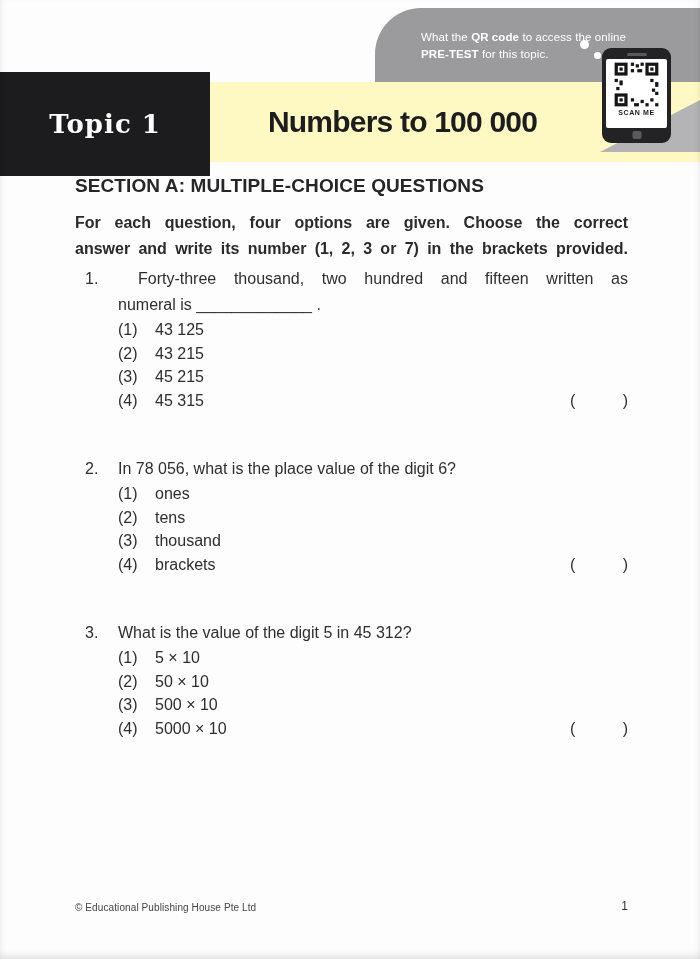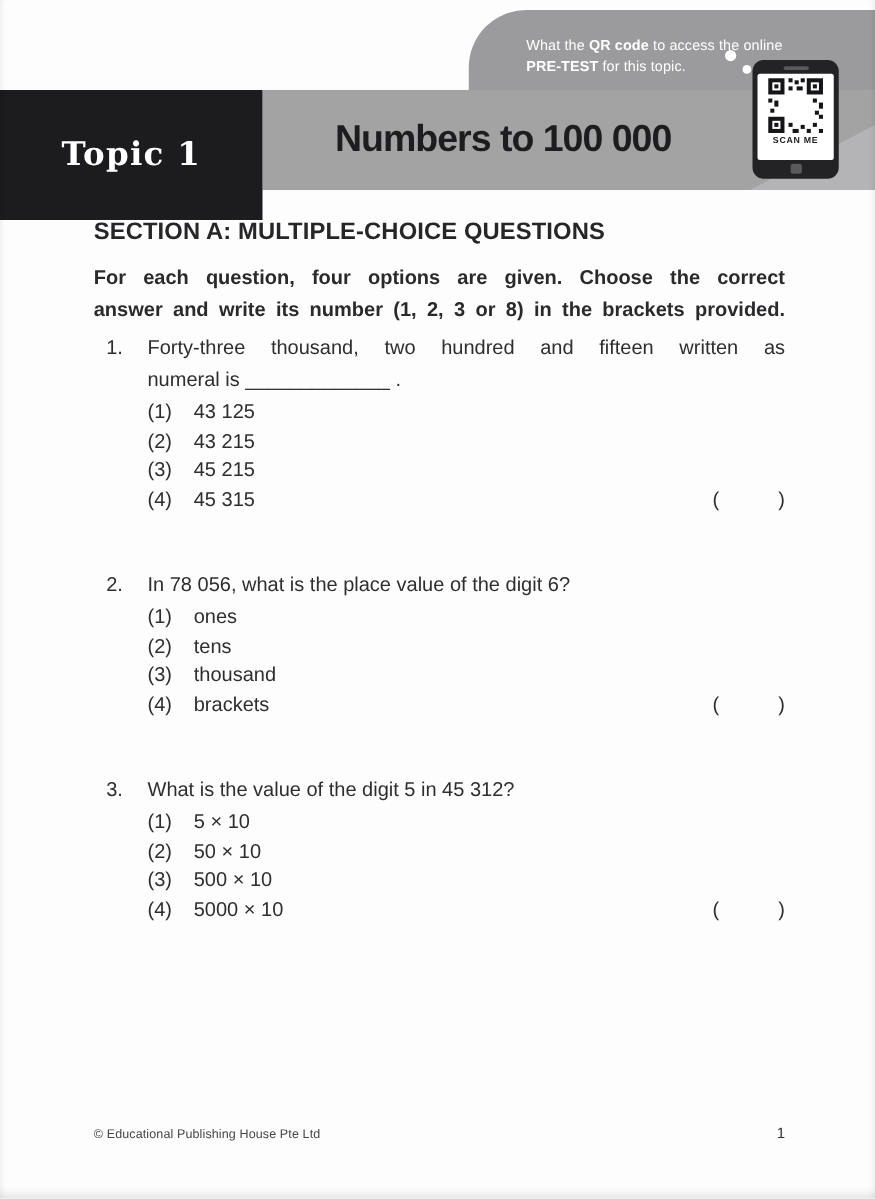--- a/index.html
+++ b/index.html
@@ -23,21 +23,21 @@
     position:absolute; left:46px; top:21px; color:#ffffff;
     font-size:11.5px; line-height:17px; letter-spacing:0.1px;
   }
   .banner-text b { font-weight:700; }
 
   .dot { position:absolute; background:#ffffff; border-radius:50%; }
   .dot-large { left:580px; top:40px; width:9px; height:9px; }
   .dot-small { left:594px; top:52px; width:7px; height:7px; }
 
   
-  .title-band { position:absolute; left:210px; top:72px; width:490px; height:80px; background:#a3a3a3; }
+  .title-band { position:absolute; left:210px; top:82px; width:490px; height:80px; background:#fef9c3; }
   .band-title {
     position:absolute; left:0; top:0; width:385px; height:80px;
     display:flex; align-items:center; justify-content:center;
     font-weight:700; font-size:30px; color:#1d1d1f; letter-spacing:-0.8px;
   }
   .topic-box {
     position:absolute; left:0; top:72px; width:210px; height:104px; background:#1c1c1e;
     display:flex; align-items:center; justify-content:center;
   }
   .topic-label {
@@ -79,21 +79,21 @@
   .instr-line {
     font-size:16px; font-weight:700; color:#2a2a2c; line-height:26px;
     white-space:nowrap; text-align:justify; text-align-last:justify; overflow:hidden;
   }
   .questions { }
   .question { display:flex; }
   .question + .question { margin-top:44px; }
   .q-num { width:43px; padding-left:10px; box-sizing:border-box; font-size:16px; line-height:26px; }
   .q-body { flex:1; min-width:0; }
   .q-line { font-size:16px; line-height:26px; }
-  .q-just { text-align:justify; text-align-last:justify; white-space:nowrap; overflow:hidden; }
+  .q-just { text-align:justify; text-align-last:justify; white-space:nowrap; overflow:hidden;margin-left:20px; }
   .opt { display:flex; font-size:16px; line-height:23.5px; }
   .opt-label { width:37px; flex:0 0 37px; }
   .opt-value { }
   .bracket {
     margin-left:auto; width:58px; display:flex; justify-content:space-between;
     font-size:16px;
   }
 
   
   .footer {
@@ -168,21 +168,21 @@
       <div class="scan-me">SCAN ME</div>
     </div>
     <div class="home-btn"></div>
   </div>
 
   <div class="content">
     <h2 class="section-heading">SECTION A: MULTIPLE-CHOICE QUESTIONS</h2>
 
     <div class="instructions">
       <div class="instr-line">For each question, four options are given. Choose the correct</div>
-      <div class="instr-line">answer and write its number (1, 2, 3 or 8) in the brackets provided.</div>
+      <div class="instr-line">answer and write its number (1, 2, 3 or 7) in the brackets provided.</div>
     </div>
 
     <div class="questions">
 
       <div class="question">
         <div class="q-num">1.</div>
         <div class="q-body">
           <div class="q-line q-just">Forty-three thousand, two hundred and fifteen written as</div>
           <div class="q-line">numeral is _____________ .</div>
           <div class="opt">

